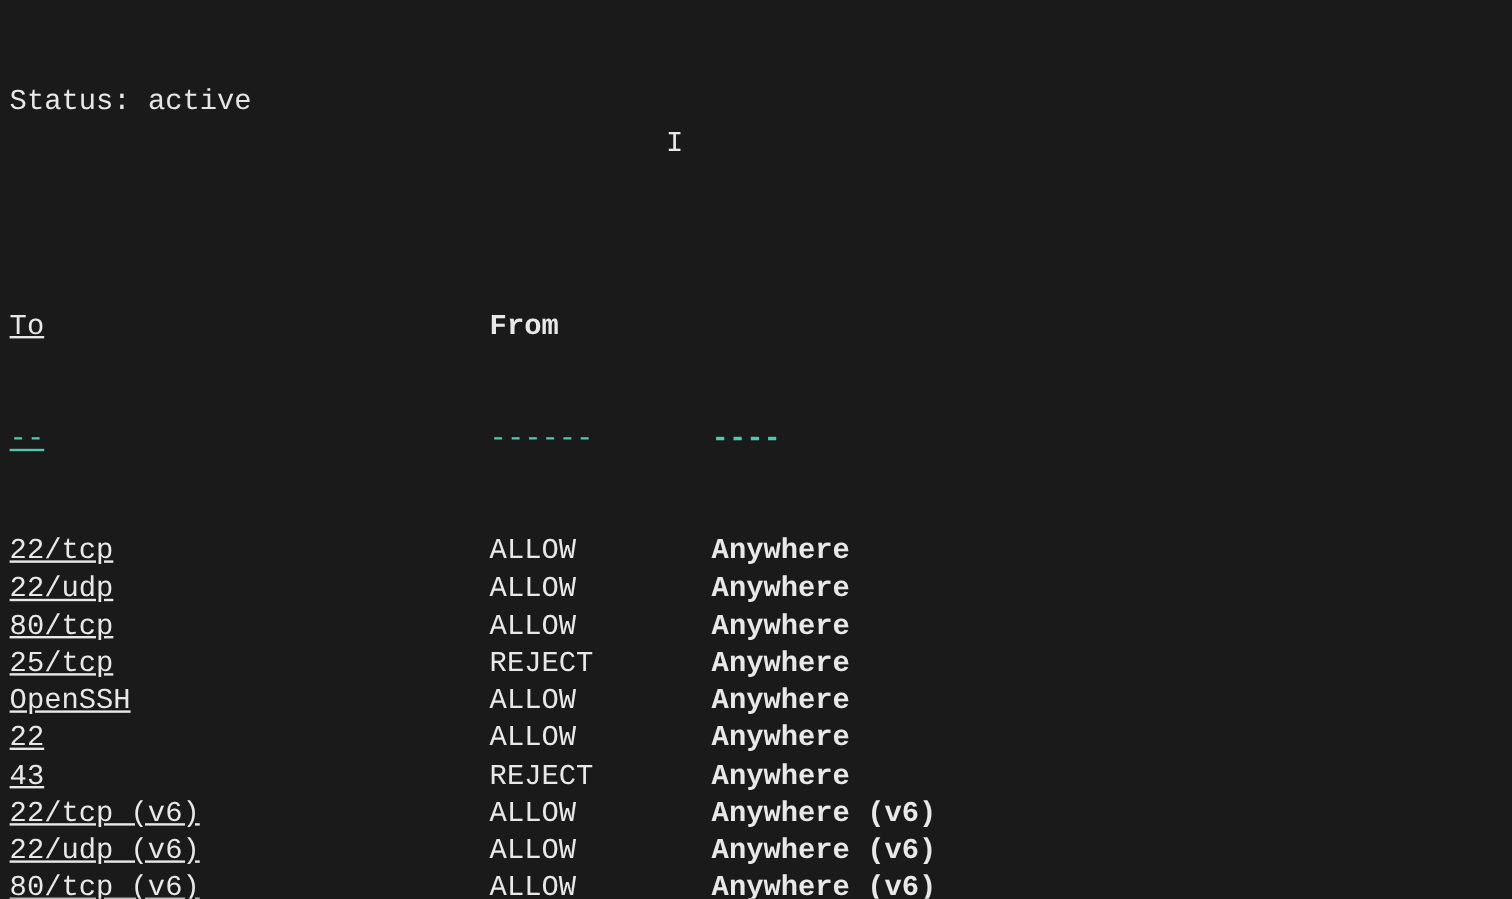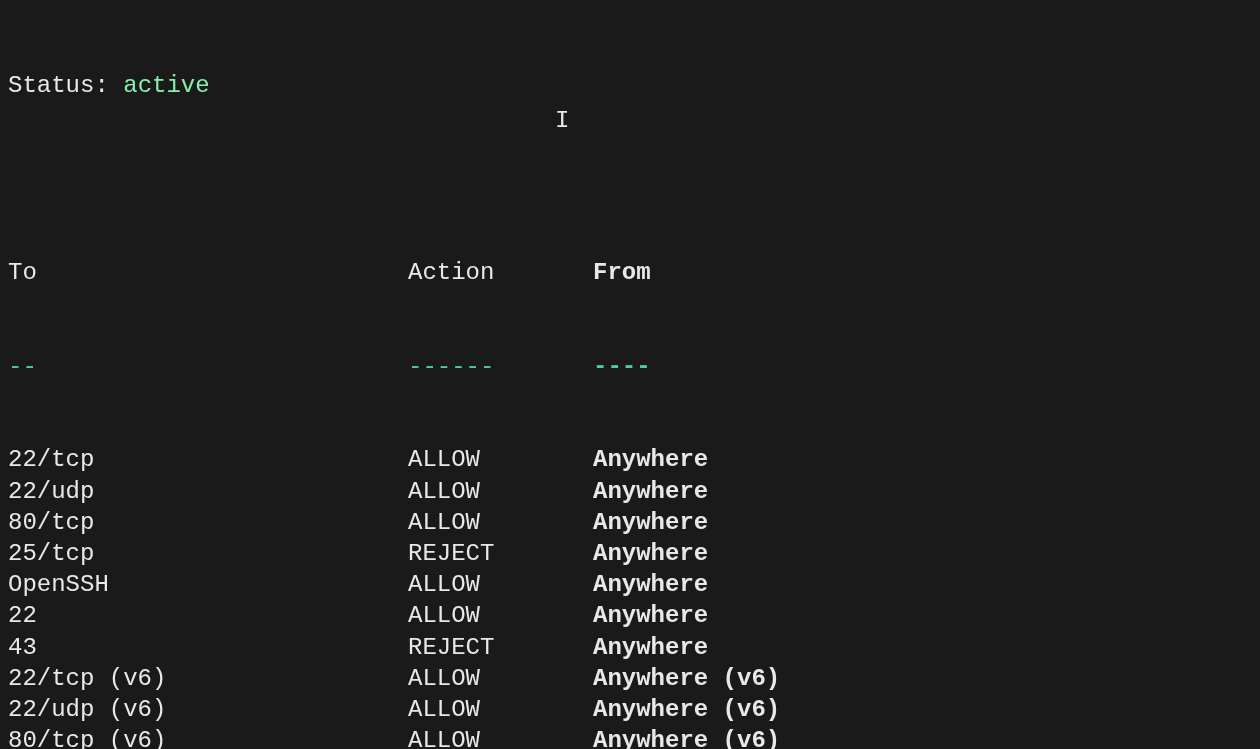--- a/index.html
+++ b/index.html
@@ -13,31 +13,32 @@
       font-family: 'Consolas', 'Monaco', 'Courier New', monospace;
       font-size: 24px;
       line-height: 1.3;
       padding: 8px;
       width: 1260px;
       height: 749px;
       overflow: hidden;
       position: relative;
     }
     .status-value {
-      color: #86efac;
+      color: #e5e5e5;
     }
     .terminal-output {
       white-space: pre;
     }
     .row {
       display: flex;
     }
     .col-to {
       width: 400px;
       flex-shrink: 0;
+      text-decoration: underline;
     }
     .col-action {
       width: 185px;
       flex-shrink: 0;
     }
     .col-from {
       flex: 1;
       font-weight: bold;
     }
     .dashes {
@@ -58,21 +59,21 @@
   </style>
 </head>
 <body>
 
 <div class="terminal-output">
   <div class="row">
     <span>Status:</span><span> </span><span class="status-value">active</span>
   </div>
   <div class="blank-row"></div>
   <div class="row">
-    <span class="col-to">To</span><span class="col-action">Action</span><span class="col-from">From</span>
+    <span class="col-to">To</span><span class="col-from">From</span>
   </div>
   <div class="row">
     <span class="col-to dashes">--</span><span class="col-action dashes">------</span><span class="col-from dashes">----</span>
   </div>
   <div id="rules-in-container"><div class="row"><span class="col-to">22/tcp</span><span class="col-action">ALLOW</span><span class="col-from">Anywhere</span></div><div class="row"><span class="col-to">22/udp</span><span class="col-action">ALLOW</span><span class="col-from">Anywhere</span></div><div class="row"><span class="col-to">80/tcp</span><span class="col-action">ALLOW</span><span class="col-from">Anywhere</span></div><div class="row"><span class="col-to">25/tcp</span><span class="col-action">REJECT</span><span class="col-from">Anywhere</span></div><div class="row"><span class="col-to">OpenSSH</span><span class="col-action">ALLOW</span><span class="col-from">Anywhere</span></div><div class="row"><span class="col-to">22</span><span class="col-action">ALLOW</span><span class="col-from">Anywhere</span></div><div class="row"><span class="col-to">43</span><span class="col-action">REJECT</span><span class="col-from">Anywhere</span></div><div class="row"><span class="col-to">22/tcp (v6)</span><span class="col-action">ALLOW</span><span class="col-from">Anywhere (v6)</span></div><div class="row"><span class="col-to">22/udp (v6)</span><span class="col-action">ALLOW</span><span class="col-from">Anywhere (v6)</span></div><div class="row"><span class="col-to">80/tcp (v6)</span><span class="col-action">ALLOW</span><span class="col-from">Anywhere (v6)</span></div></div>
   
   
 </div>
 
 <span class="cursor">I</span>

